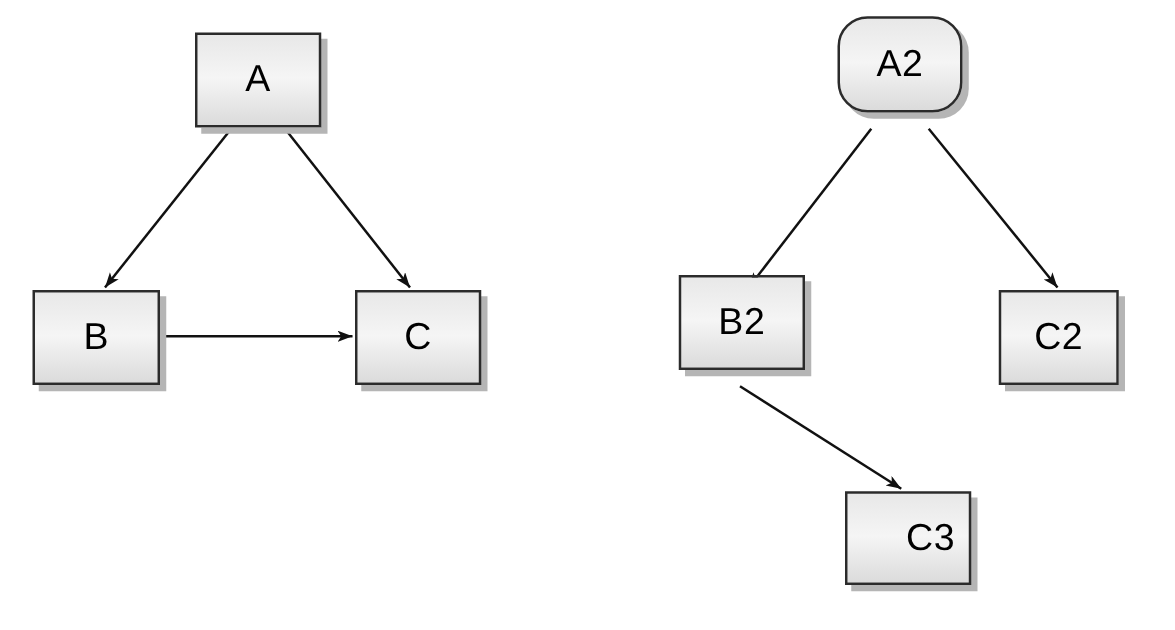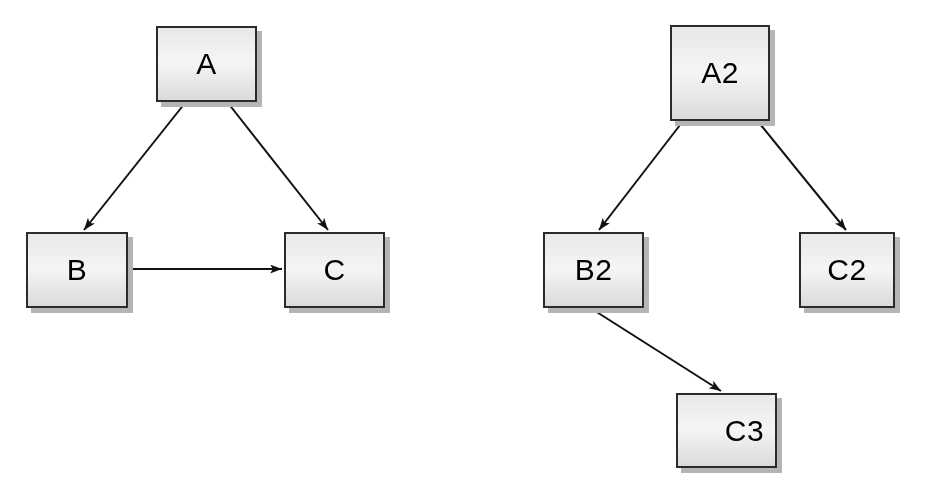--- a/index.html
+++ b/index.html
@@ -63,24 +63,24 @@
 
   <div class="node" style="left: 156px; top: 26px; width: 101px; height: 76px;">
         <span class="node-label">A</span>
       </div>
       <div class="node" style="left: 26px; top: 232px; width: 102px; height: 76px;">
         <span class="node-label">B</span>
       </div>
       <div class="node" style="left: 284px; top: 232px; width: 101px; height: 76px;">
         <span class="node-label">C</span>
       </div>
-      <div class="node" style="left: 670px; top: 25px; width: 100px; height: 96px;">
+      <div class="node" style="left: 670px; top: 13px; width: 100px; height: 77px; border-radius: 24px;">
         <span class="node-label">A2</span>
       </div>
-      <div class="node" style="left: 543px; top: 232px; width: 101px; height: 76px;">
+      <div class="node" style="left: 543px; top: 220px; width: 101px; height: 76px;">
         <span class="node-label">B2</span>
       </div>
       <div class="node" style="left: 799px; top: 232px; width: 96px; height: 76px;">
         <span class="node-label">C2</span>
       </div>
       <div class="node" style="left: 676px; top: 393px; width: 101px; height: 75px; padding-left: 36px;">
         <span class="node-label">C3</span>
       </div>
     </div>
 </div>

